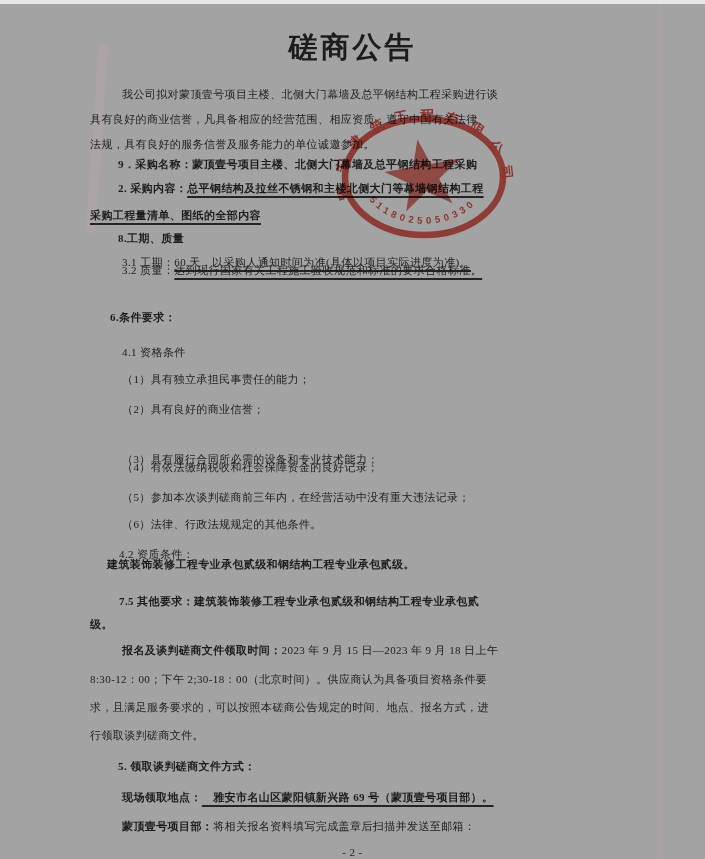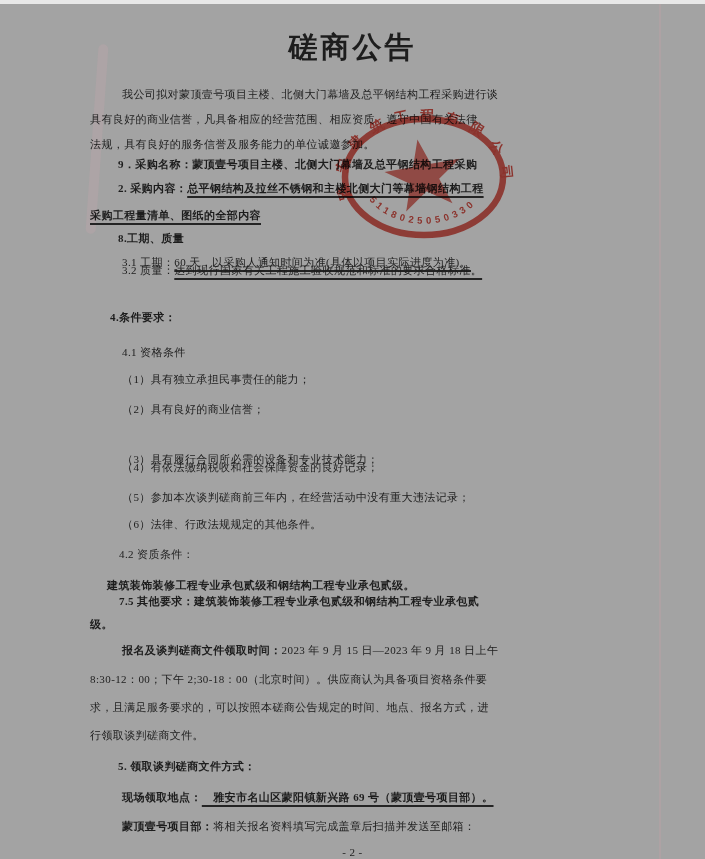--- a/index.html
+++ b/index.html
@@ -63,30 +63,30 @@
   <div id="doc-lines">
       <div class="line" style="top: 80px; left: 122px;"><span class="">我公司拟对蒙顶壹号项目主楼、北侧大门幕墙及总平钢结构工程采购进行谈</span></div>
       <div class="line" style="top: 105px; left: 90px;"><span class="">具有良好的商业信誉，凡具备相应的经营范围、相应资质，遵守中国有关法律、</span></div>
       <div class="line" style="top: 130px; left: 90px;"><span class="">法规，具有良好的服务信誉及服务能力的单位诚邀参加。</span></div>
       <div class="line b" style="top: 150px; left: 118px;"><span class="">9．采购名称：蒙顶壹号项目主楼、北侧大门幕墙及总平钢结构工程采购</span></div>
       <div class="line b" style="top: 174px; left: 118px;"><span class="">2. 采购内容：</span><span class="u ">总平钢结构及拉丝不锈钢和主楼北侧大门等幕墙钢结构工程</span></div>
       <div class="line b" style="top: 201px; left: 90px;"><span class="u ">采购工程量清单、图纸的全部内容</span></div>
       <div class="line b" style="top: 224px; left: 118px;"><span class="">8.工期、质量</span></div>
       <div class="line" style="top: 248px; left: 122px;"><span class="">3.1 工期：</span><span class="u ">60 天，以采购人通知时间为准(具体以项目实际进度为准)。</span></div>
       <div class="line" style="top: 256px; left: 122px;"><span class="">3.2 质量：</span><span class="u ">达到现行国家有关工程施工验收规范和标准的要求合格标准。</span></div>
-      <div class="line b" style="top: 303px; left: 110px;"><span class="">4.条件要求：</span></div>
+      <div class="line b" style="top: 303px; left: 110px;"><span class="">6.条件要求：</span></div>
       <div class="line" style="top: 338px; left: 122px;"><span class="">4.1 资格条件</span></div>
       <div class="line" style="top: 365px; left: 122px;"><span class="">（1）具有独立承担民事责任的能力；</span></div>
       <div class="line" style="top: 395px; left: 122px;"><span class="">（2）具有良好的商业信誉；</span></div>
       <div class="line" style="top: 445px; left: 122px;"><span class="">（3）具有履行合同所必需的设备和专业技术能力；</span></div>
       <div class="line" style="top: 453px; left: 122px;"><span class="">（4）有依法缴纳税收和社会保障资金的良好记录；</span></div>
       <div class="line" style="top: 483px; left: 122px;"><span class="">（5）参加本次谈判磋商前三年内，在经营活动中没有重大违法记录；</span></div>
       <div class="line" style="top: 510px; left: 122px;"><span class="">（6）法律、行政法规规定的其他条件。</span></div>
       <div class="line" style="top: 540px; left: 119px;"><span class="">4.2 资质条件：</span></div>
-      <div class="line b" style="top: 571px; left: 107px;"><span class="">建筑装饰装修工程专业承包贰级和钢结构工程专业承包贰级。</span></div>
+      <div class="line b" style="top: 550px; left: 107px;"><span class="">建筑装饰装修工程专业承包贰级和钢结构工程专业承包贰级。</span></div>
       <div class="line b" style="top: 587px; left: 119px;"><span class="">7.5 其他要求：建筑装饰装修工程专业承包贰级和钢结构工程专业承包贰</span></div>
       <div class="line b" style="top: 610px; left: 90px;"><span class="">级。</span></div>
       <div class="line" style="top: 636px; left: 122px;"><span class="b">报名及谈判磋商文件领取时间：</span><span class="">2023 年 9 月 15 日—2023 年 9 月 18 日上午</span></div>
       <div class="line" style="top: 665px; left: 90px;"><span class="">8:30-12：00；下午 2;30-18：00（北京时间）。供应商认为具备项目资格条件要</span></div>
       <div class="line" style="top: 693px; left: 90px;"><span class="">求，且满足服务要求的，可以按照本磋商公告规定的时间、地点、报名方式，进</span></div>
       <div class="line" style="top: 721px; left: 90px;"><span class="">行领取谈判磋商文件。</span></div>
       <div class="line b" style="top: 752px; left: 118px;"><span class="">5. 领取谈判磋商文件方式：</span></div>
       <div class="line" style="top: 783px; left: 122px;"><span class="b">现场领取地点：</span><span class="u b">　雅安市名山区蒙阳镇新兴路 69 号（蒙顶壹号项目部）。</span></div>
       <div class="line" style="top: 812px; left: 122px;"><span class="b">蒙顶壹号项目部：</span><span class="">将相关报名资料填写完成盖章后扫描并发送至邮箱：</span></div>
       <div class="line center" style="top: 838px;"><span class="">- 2 -</span></div>

